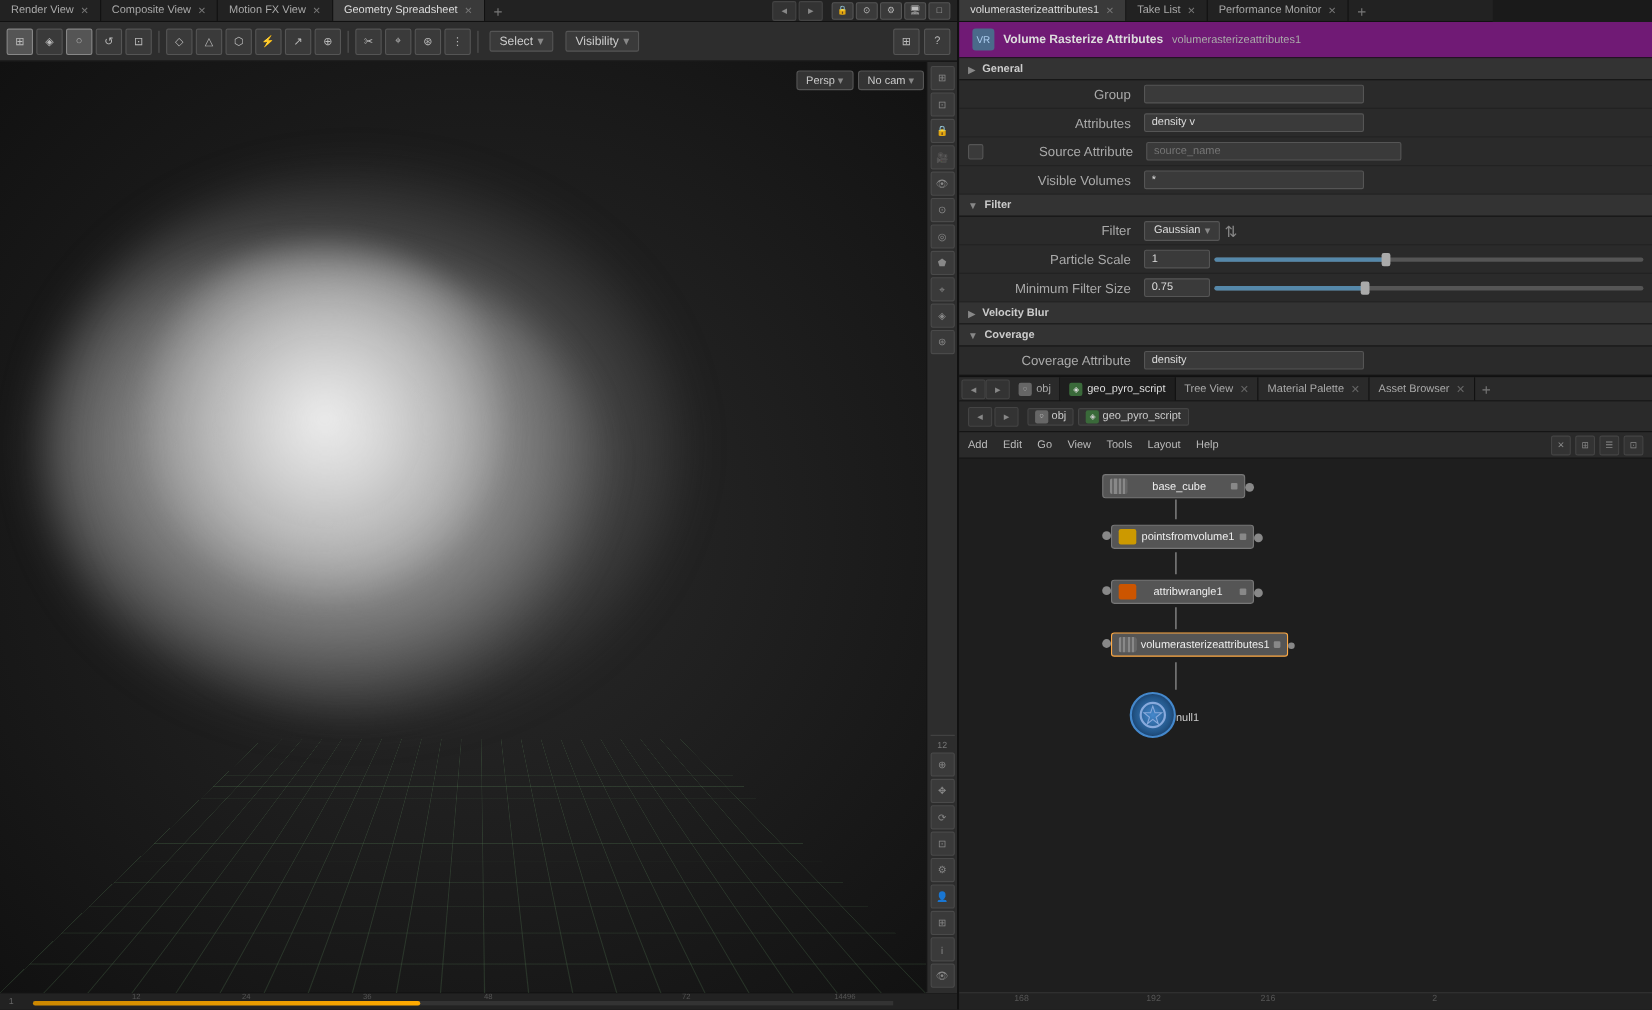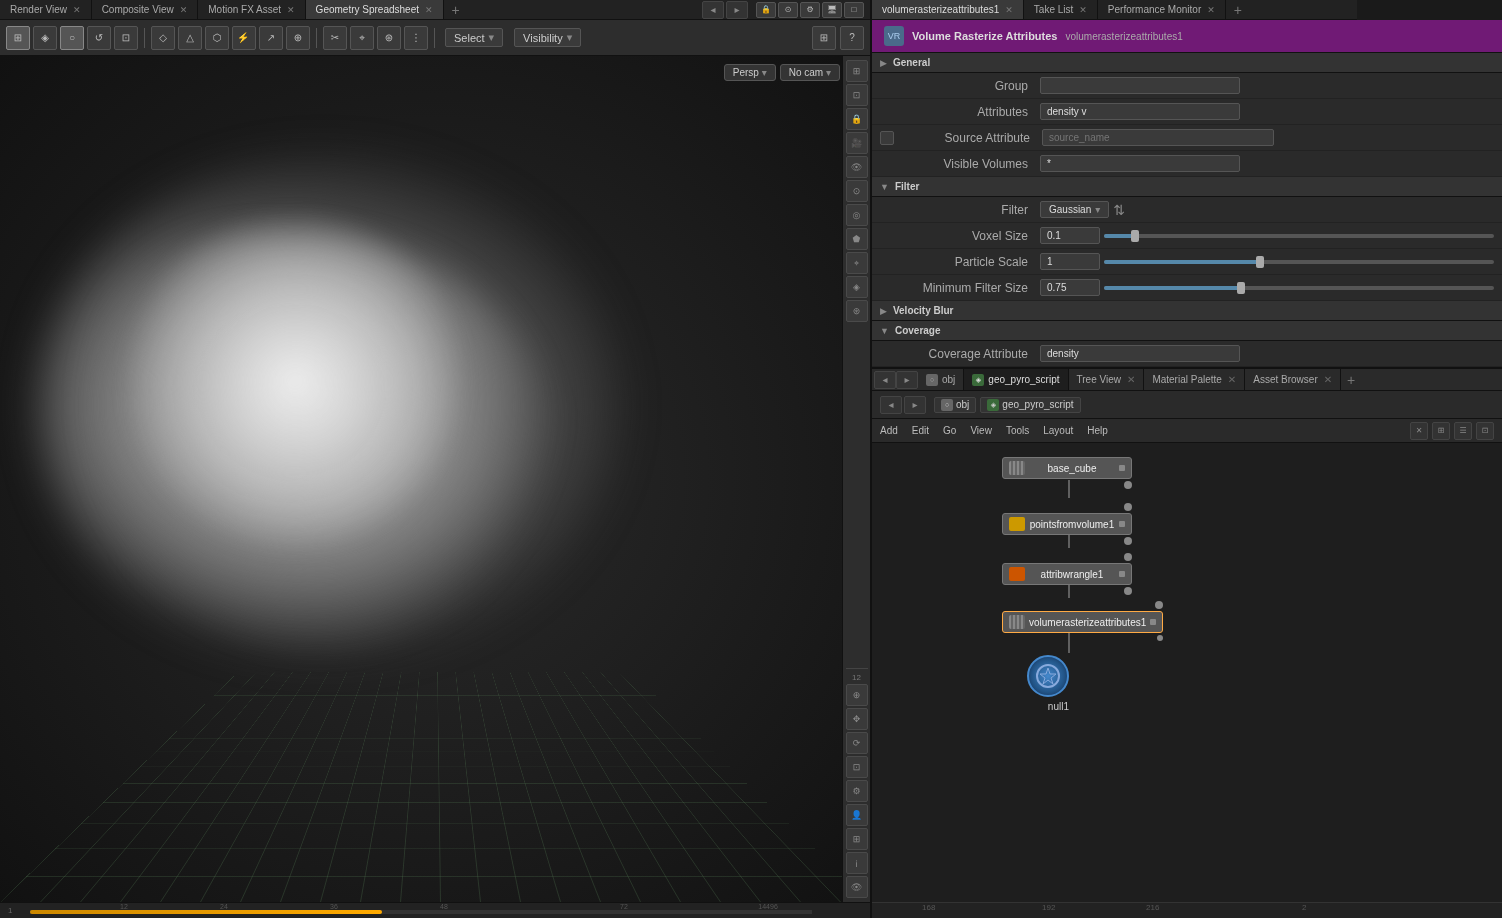--- a/index.html
+++ b/index.html
@@ -449,22 +449,22 @@
       flex: 1;
       background: #1e1e1e;
       position: relative;
       overflow: hidden;
     }
 
     
     .node {
       position: absolute;
       display: flex;
-      flex-direction: column;
-      align-items: flex-end;
+      flex-direction: row;
+      align-items: center;
     }
     .node-box {
       display: flex;
       align-items: center;
       background: #555;
       border: 1px solid #777;
       border-radius: 3px;
       height: 22px;
       padding: 0 6px;
       gap: 4px;
@@ -548,21 +548,21 @@
   <div style="flex:0 0 870px; display:flex; align-items:center; background:#222;">
     <div class="tab-item">
       <span>Render View</span>
       <span class="tab-close">✕</span>
     </div>
     <div class="tab-item">
       <span>Composite View</span>
       <span class="tab-close">✕</span>
     </div>
     <div class="tab-item">
-      <span>Motion FX Asset</span>
+      <span>Motion FX View</span>
       <span class="tab-close">✕</span>
     </div>
     <div class="tab-item active">
       <span>Geometry Spreadsheet</span>
       <span class="tab-close">✕</span>
     </div>
     <div class="tab-add-btn">+</div>
 
     <div style="margin-left:auto; display:flex; align-items:center; gap:2px; padding-right:6px;">
       <div class="node-nav-btn">◂</div>
@@ -735,30 +735,20 @@
       </div>
 
       <div class="prop-row">
         <span class="prop-label">Filter</span>
         <div class="filter-dropdown">
           <span>Gaussian</span>
         </div>
         <span style="margin-left:4px; font-size:14px; color:#888; cursor:pointer;">⇅</span>
       </div>
 
-      <div class="prop-row">
-        <span class="prop-label">Voxel Size</span>
-        <div class="prop-slider-container">
-          <input class="prop-input" value="0.1" style="width: 60px;">
-          <div class="prop-slider" style="flex:1; position:relative; height:4px; background:#555; border-radius:2px;">
-            <div class="prop-slider-fill" style="width:8%; background:#5588aa;"></div>
-            <div class="prop-slider-handle" style="right:calc(92% - 4px);"></div>
-          </div>
-        </div>
-      </div>
 
       <div class="prop-row">
         <span class="prop-label">Particle Scale</span>
         <div class="prop-slider-container">
           <input class="prop-input" value="1" style="width: 60px;">
           <div class="prop-slider" style="flex:1; position:relative; height:4px; background:#555; border-radius:2px;">
             <div class="prop-slider-fill" style="width:40%; background:#5588aa;"></div>
             <div class="prop-slider-handle" style="right:calc(60% - 4px);"></div>
           </div>
         </div>

